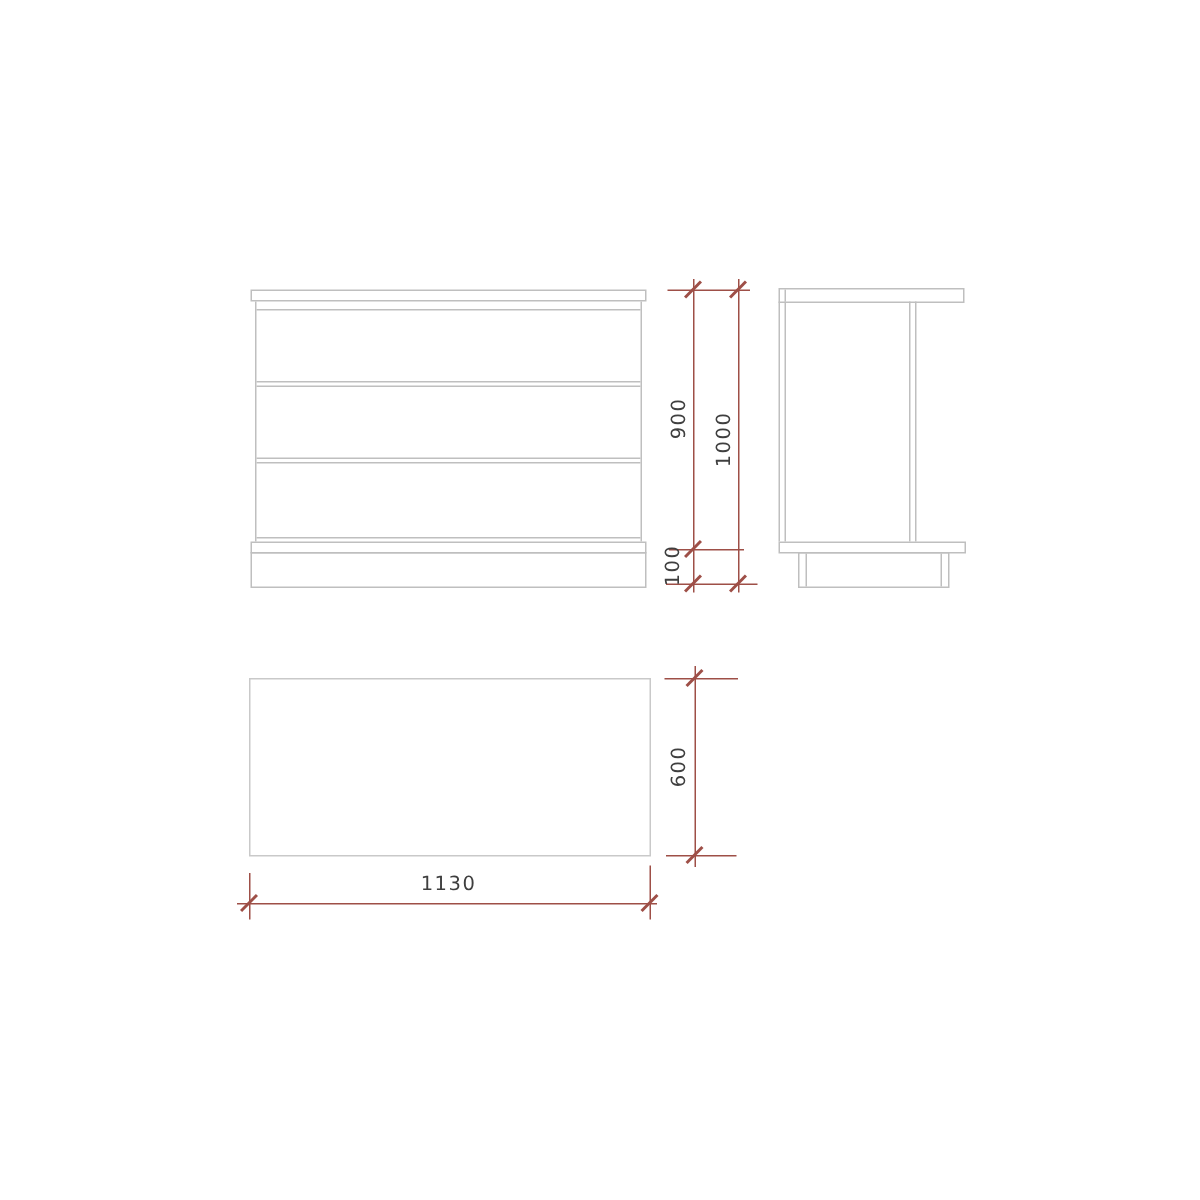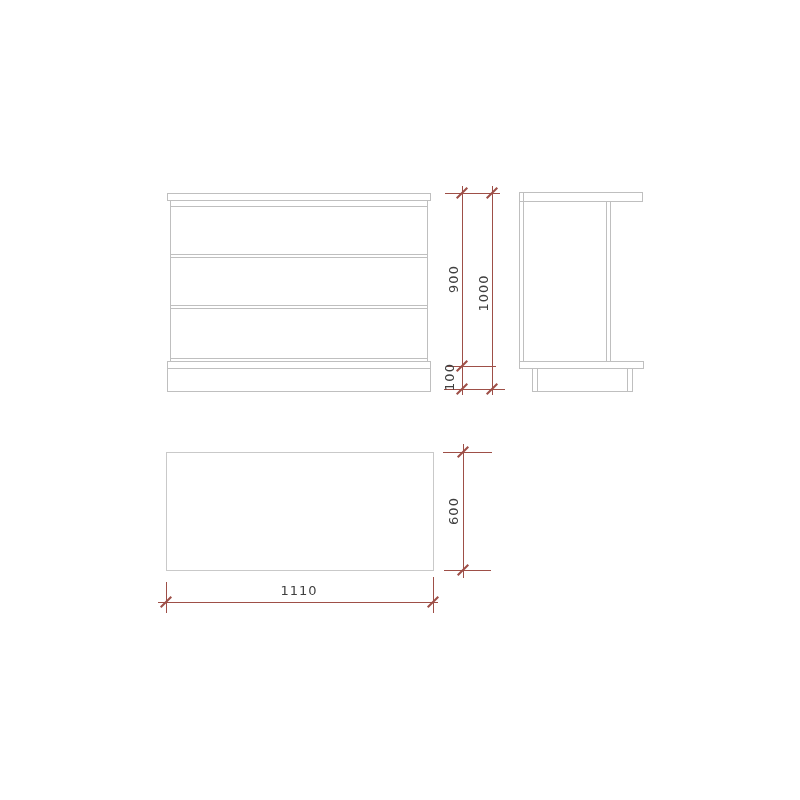--- a/index.html
+++ b/index.html
@@ -77,16 +77,16 @@
     <div class="tick" style="left:463px;top:570px;"></div>
     <div class="dim-label vert" style="left:453px;top:511px;">600</div>
   </div>
 
   <div>
     <div class="dv" style="left:166px;top:582px;height:31px;"></div>
     <div class="dv" style="left:433px;top:577px;height:36px;"></div>
     <div class="dh" style="left:158px;top:602px;width:280px;"></div>
     <div class="tick" style="left:166px;top:602px;"></div>
     <div class="tick" style="left:433px;top:602px;"></div>
-    <div class="dim-label" style="left:299px;top:590px;">1110</div>
+    <div class="dim-label" style="left:299px;top:590px;">1130</div>
   </div>
 
 </div>
 
 </body></html>

